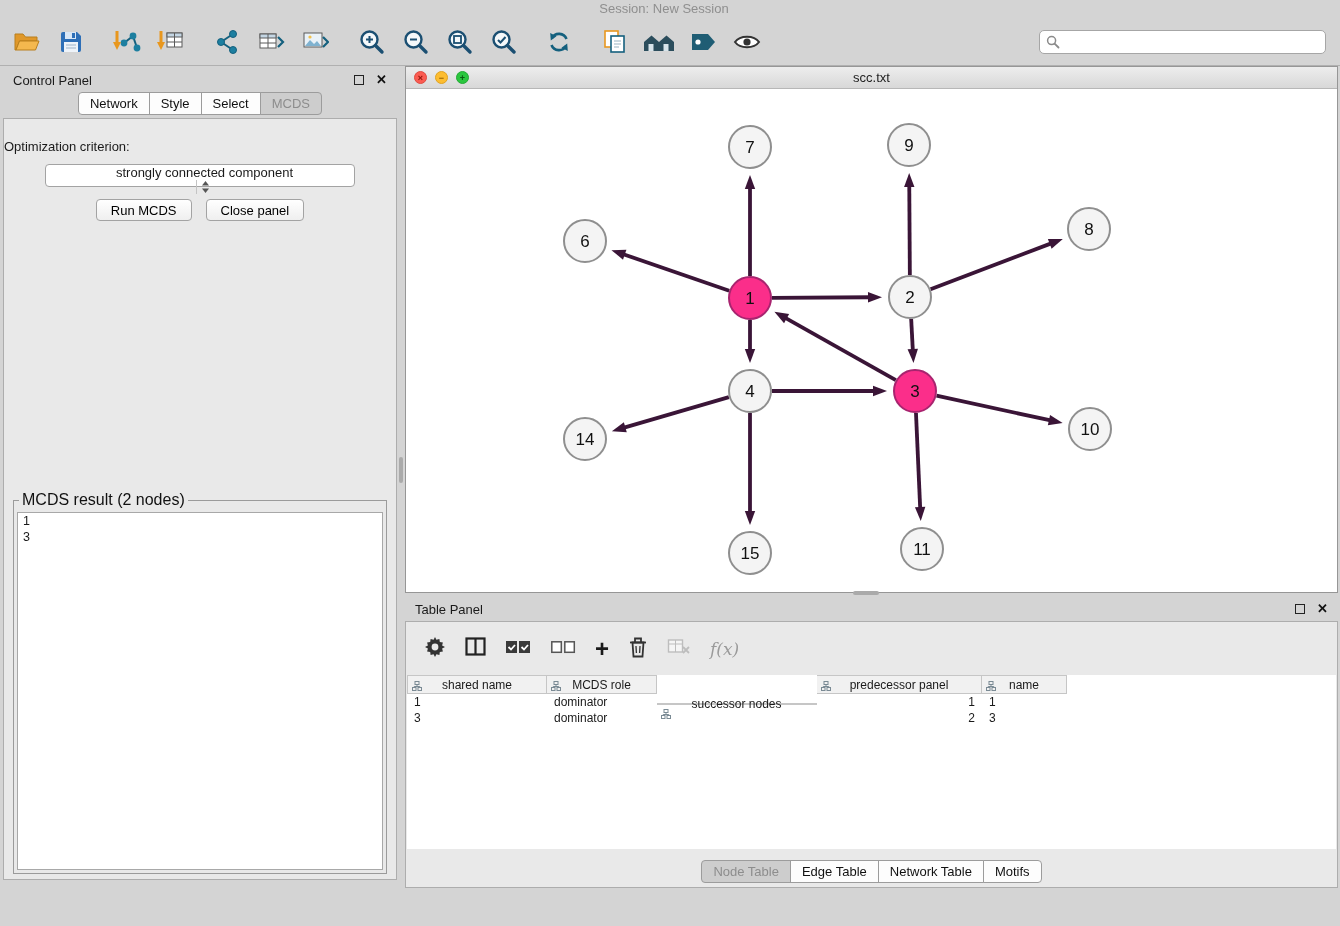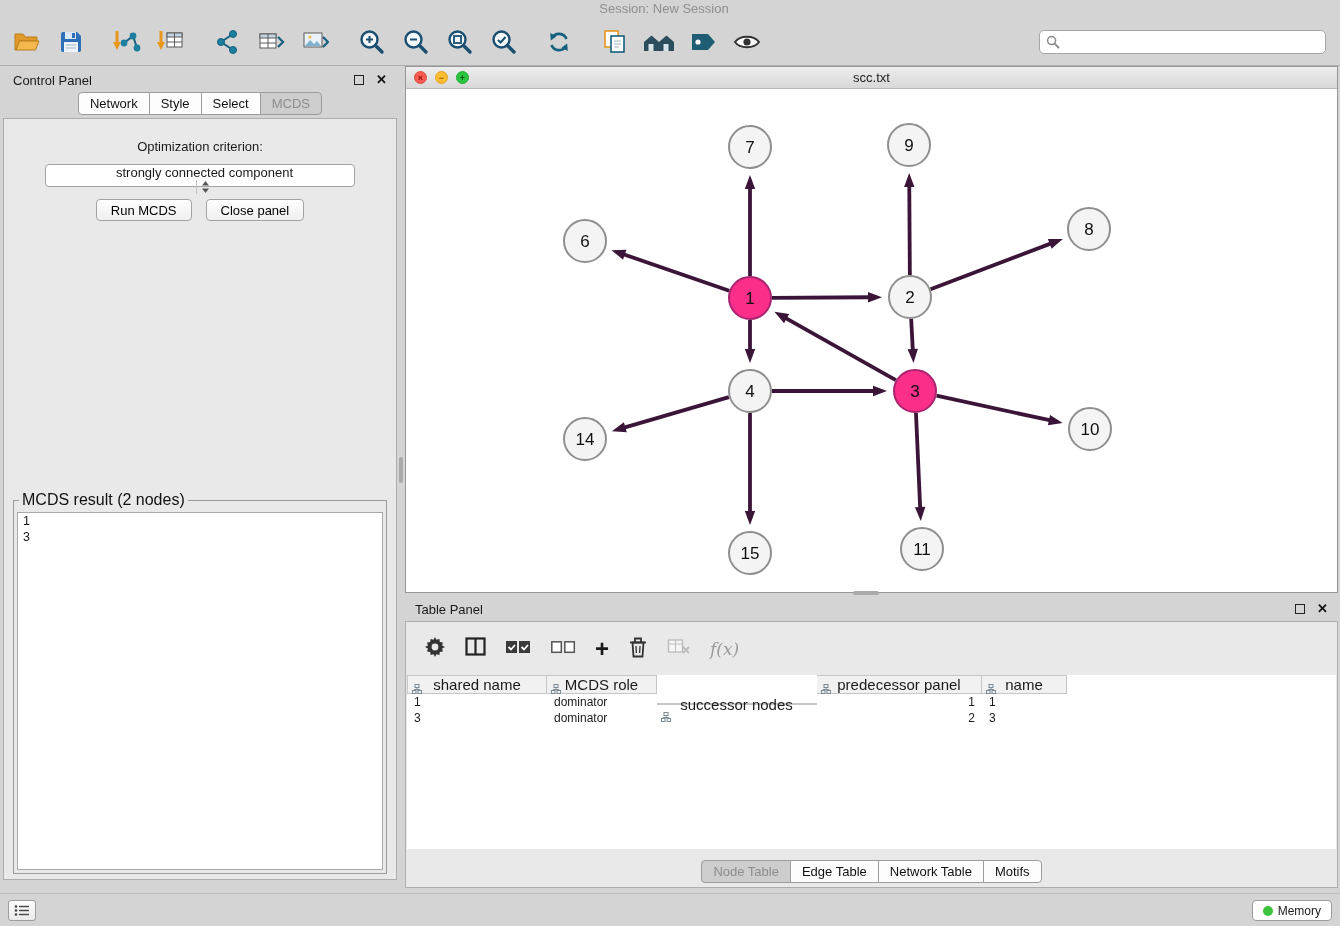--- a/index.html
+++ b/index.html
@@ -31,21 +31,21 @@
   .tab { font-size:13px; padding:3px 11px; background:#fdfdfd; border:1px solid #9c9c9c;
     margin-left:-1px; color:#111; white-space:nowrap; }
   .tab:first-child { border-radius:4px 0 0 4px; margin-left:0; }
   .tab:last-child { border-radius:0 4px 4px 0; }
   .tab.active { background:#cdcdcd; color:#8d8d8d; }
 
   
   .control-panel { position:absolute; left:3px; top:68px; width:394px; height:812px; }
   .cp-body { position:absolute; top:50px; left:0; right:0; bottom:0; background:#e9e9e9;
     border:1px solid #adadad; }
-  .opt-label { text-align:center; font-size:13px; margin-top:20px; }
+  .opt-label { font-size:13px; margin-top:20px; }
   .select { width:310px; height:23px; margin:10px auto 0 auto; background:#fff;
     border:1px solid #a3a3a3; border-radius:4px; display:flex; align-items:center;
     font-size:13px; padding-left:9px;flex-direction:column; }
   .select .sel-text { flex:1; }
   .select .stepper { width:17px; height:100%; border-left:1px solid #c4c4c4;
     display:flex; align-items:center; justify-content:center; }
   .btn-row { display:flex; justify-content:center; gap:14px; margin-top:12px; }
   .btn { font-size:13px; height:22px; padding:0 14px; background:linear-gradient(#ffffff,#efefef);
     border:1px solid #a3a3a3; border-radius:4px; font-family:"Liberation Sans",sans-serif; }
   .result-box { position:absolute; left:9px; right:9px; top:372px; bottom:5px;
@@ -72,21 +72,21 @@
   .tp-body { position:absolute; top:24px; left:0; right:0; bottom:0; background:#e9e9e9;
     border:1px solid #adadad; }
   .tp-toolbar { height:53px; display:flex; align-items:center; gap:19px; padding-left:18px; }
   .tp-toolbar .disabled { opacity:0.55; }
   .plus-glyph { font-size:24px; font-weight:bold; color:#1a1a1a; line-height:20px; }
   .fx { font-family:"DejaVu Serif", serif; font-style:italic; font-size:17px; color:#9a9a9a; }
   .tp-table { position:absolute; top:53px; left:1px; right:1px; height:174px; background:#fff; overflow:hidden; }
   .thead { display:flex; height:19px; }
   .th { position:relative; background:#f1f1f1; border-right:1px solid #c6c6c6;
     border-top:1px solid #c6c6c6; border-bottom:1px solid #c6c6c6;
-    font-size:15px; display:flex; align-items:center; justify-content:center; }
+    font-size:12px; display:flex; align-items:center; justify-content:center; }
   .th:first-child { border-left:1px solid #c6c6c6; }
   .th .sort-ic { position:absolute; left:4px; top:4px; }
   .trow { display:flex; height:16px; }
   .td { font-size:12px; line-height:16px; padding:0 7px; white-space:nowrap; overflow:hidden; }
   .w0 { width:140px; } .w1 { width:110px; } .w2 { width:160px;margin-top:28px; } .w3 { width:165px; } .w4 { width:85px; }
   .right { text-align:right; }
   .tp-tabs { position:absolute; bottom:4px; left:0; right:0; display:flex; justify-content:center; }
 
   
   .statusbar { position:absolute; left:0; right:0; bottom:0; height:33px; background:#d4d4d4;
@@ -569,30 +569,14 @@
 
       <div class="tp-tabs tabs">
         <div class="tab active">Node Table</div>
         <div class="tab">Edge Table</div>
         <div class="tab">Network Table</div>
         <div class="tab">Motifs</div>
       </div>
     </div>
   </div>
 
-  <div class="statusbar">
-    <div class="sb-left-btn">
-      <svg width="16" height="13" viewBox="0 0 16 13">
-        <circle cx="2" cy="2.5" r="1.3" fill="#444"></circle>
-        <circle cx="2" cy="6.5" r="1.3" fill="#444"></circle>
-        <circle cx="2" cy="10.5" r="1.3" fill="#444"></circle>
-        <line x1="5" y1="2.5" x2="15" y2="2.5" stroke="#444" stroke-width="1.4"></line>
-        <line x1="5" y1="6.5" x2="15" y2="6.5" stroke="#444" stroke-width="1.4"></line>
-        <line x1="5" y1="10.5" x2="15" y2="10.5" stroke="#444" stroke-width="1.4"></line>
-      </svg>
-    </div>
-    <div class="memory-btn">
-      <span class="mem-dot"></span>
-      <span>Memory</span>
-    </div>
-  </div>
 
 </div>
 
 </body></html>

